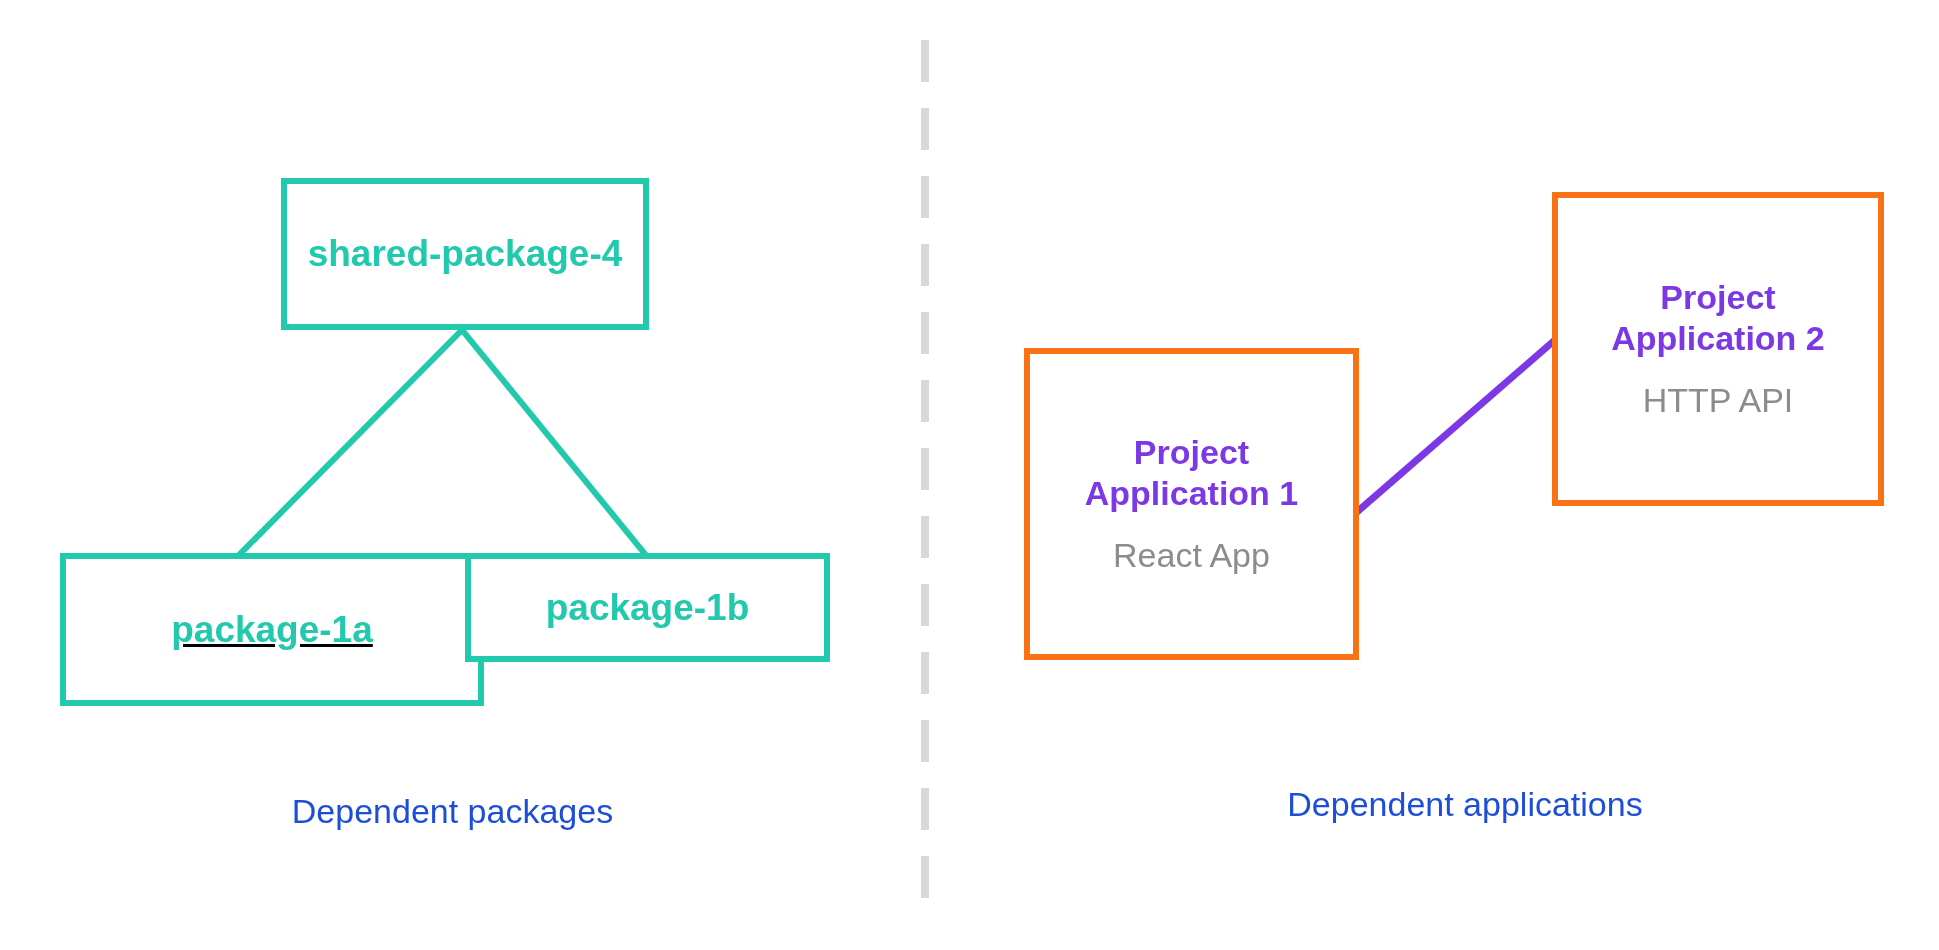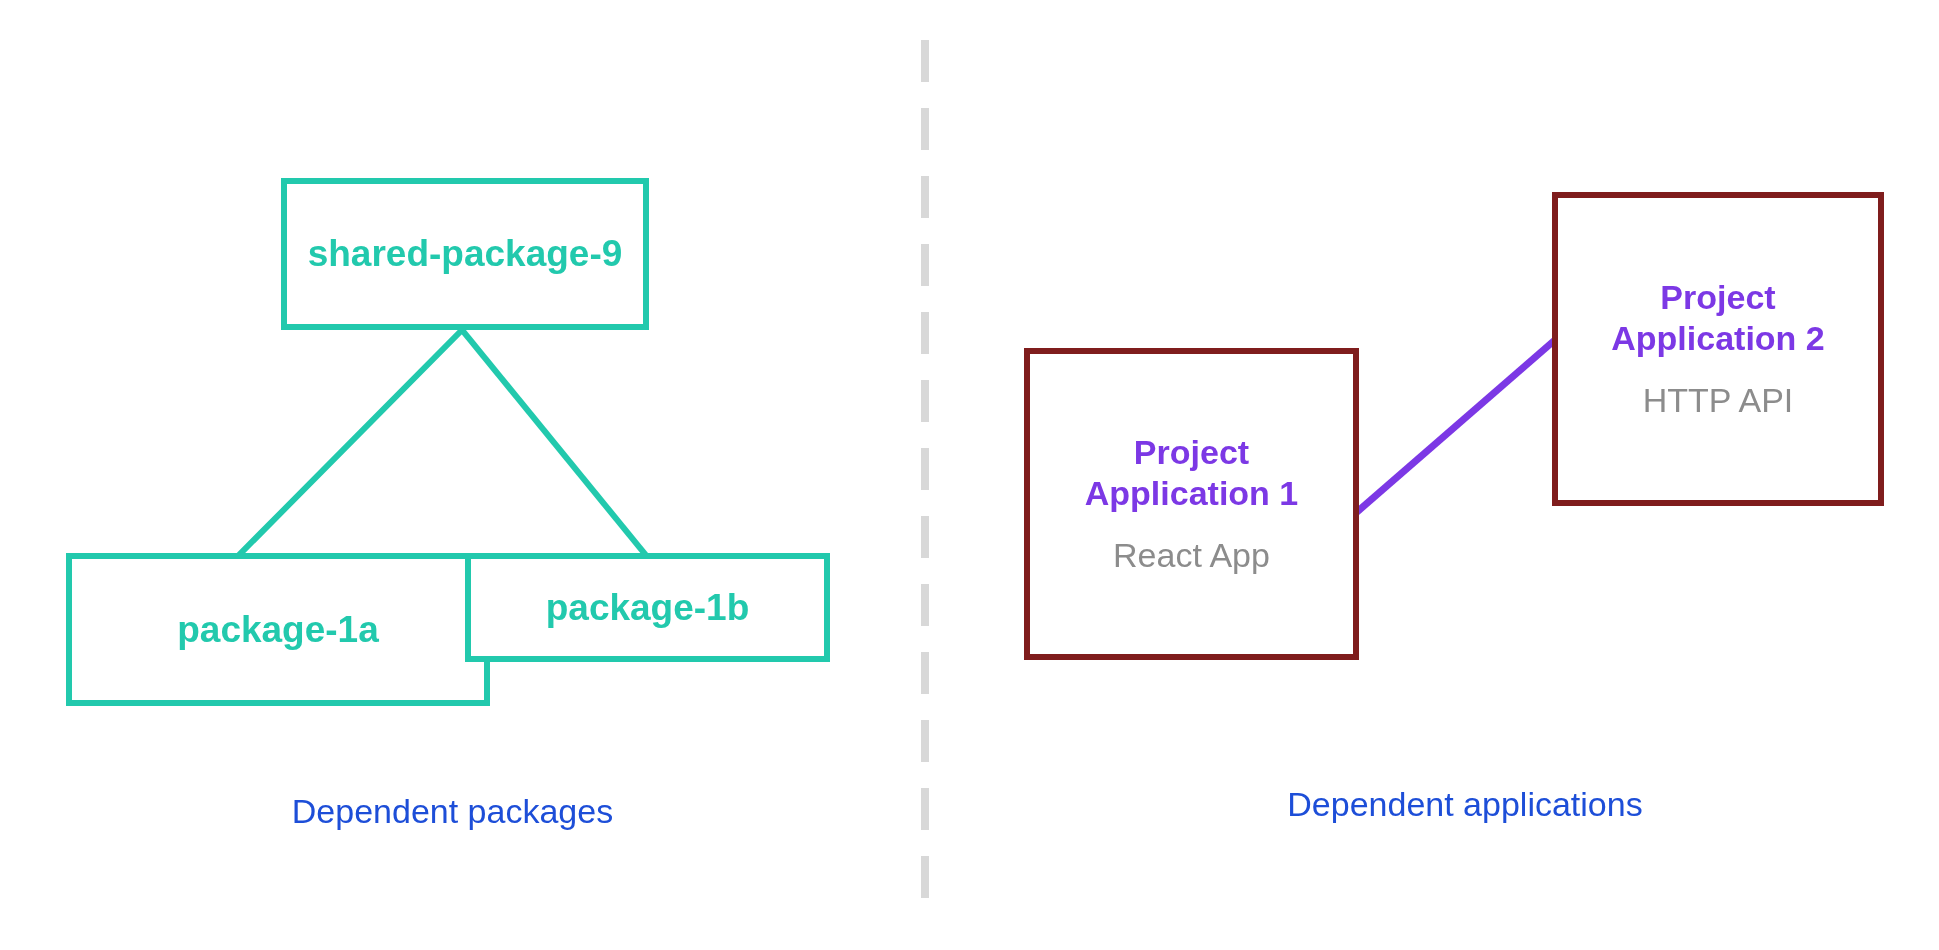--- a/index.html
+++ b/index.html
@@ -55,32 +55,32 @@
   .pkg .title {
     color: #22c9ad;
   }
 
   #node-shared-package-1 {
     left: 281px;  top: 178px;  width: 368px;  height: 152px;
   }
   #node-shared-package-1 .title { font-size: 37px; }
 
   #node-package-1a {
-    left: 66px;   top: 553px;  width: 424px;  height: 153px;
+    left: 60px;   top: 553px;  width: 424px;  height: 153px; text-decoration: underline;
   }
   #node-package-1a .title { font-size: 37px; }
 
   #node-package-1b {
     left: 465px;  top: 553px;  width: 365px;  height: 109px;
   }
   #node-package-1b .title { font-size: 37px; }
 
   
   .app {
-    border: 6px solid #7f1d1d;
+    border: 6px solid #f97316;
   }
   .app .title {
     color: #7c38e5;
     font-size: 34px;
   }
   .app .subtitle {
     color: #8c8c8c;
     font-size: 34px;
     margin-top: 22px;
   }
@@ -117,21 +117,21 @@
     <line x1="462" y1="330" x2="240" y2="554" stroke="#22c9ad" stroke-width="6" stroke-linecap="square"></line>
 
     <line x1="462" y1="330" x2="645" y2="554" stroke="#22c9ad" stroke-width="6" stroke-linecap="square"></line>
 
     <line x1="1357" y1="512" x2="1555" y2="340" stroke="#7c38e5" stroke-width="7" stroke-linecap="square"></line>
 
     <line x1="925" y1="40" x2="925" y2="900" stroke="#d8d8d8" stroke-width="8" stroke-dasharray="42 26" stroke-linecap="butt"></line>
   </svg>
 
   <div class="node pkg" id="node-shared-package-1">
-    <span class="title">shared-package-9</span>
+    <span class="title">shared-package-4</span>
   </div>
 
   <div class="node pkg" id="node-package-1a">
     <span class="title">package-1a</span>
   </div>
 
   <div class="node pkg" id="node-package-1b">
     <span class="title">package-1b</span>
   </div>
 

